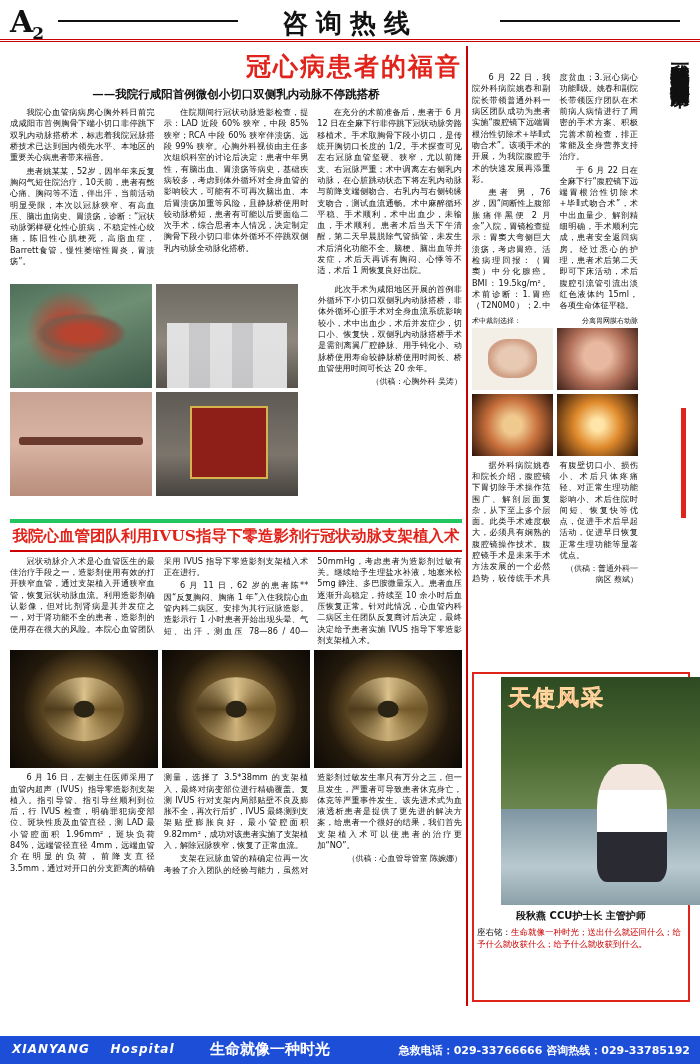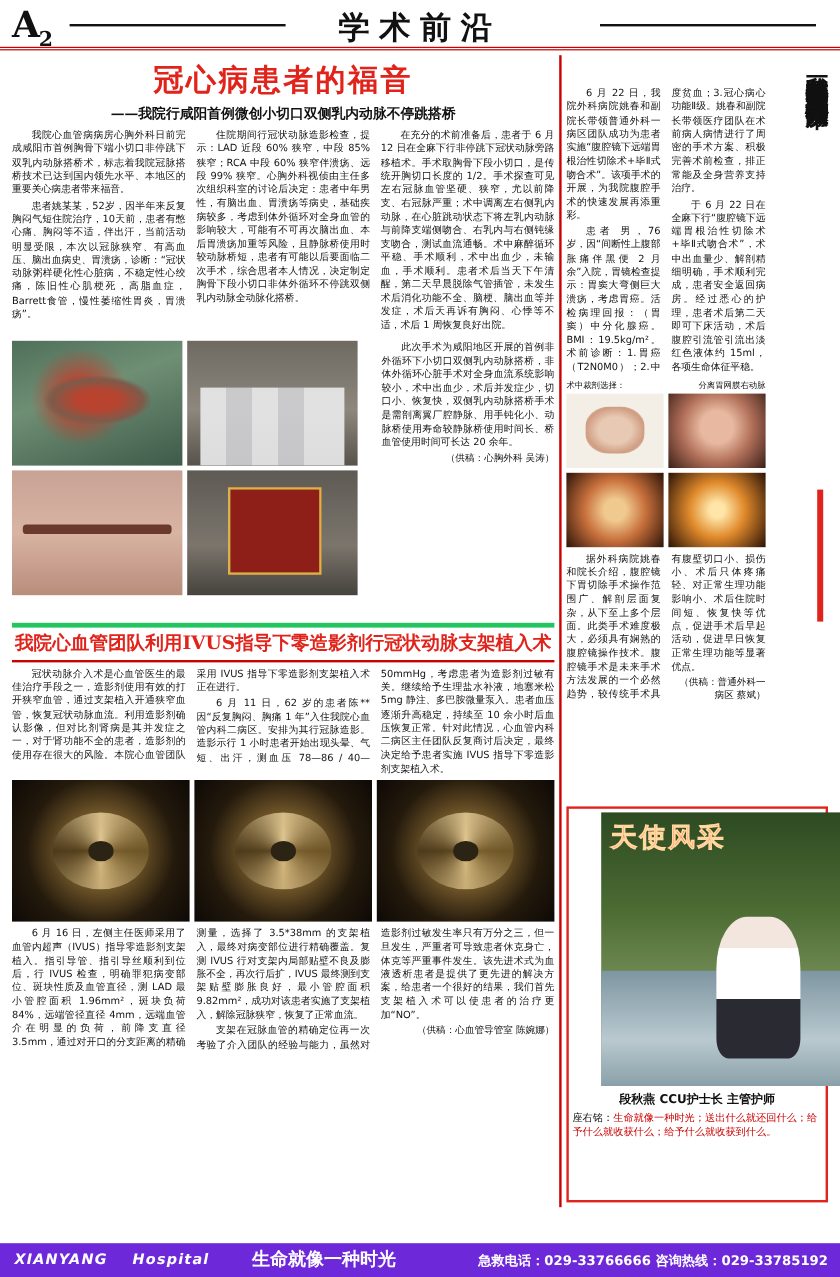--- a/index.html
+++ b/index.html
@@ -41,21 +41,21 @@
   .col-left  { position:absolute; left:10px;  top:48px; width:452px; }
   .col-right { position:absolute; left:472px; top:48px; width:218px; }
 
   .vdivider {
     position:absolute; left:466px; top:46px; width:2px; height:960px;
     background:#c00;
   }
 
   
   .headline-main {
-    text-align:center;
+    text-align:right;
     font-family:"DejaVu Serif","Liberation Serif",serif;
     font-weight:bold; font-size:25px; color:#e1241b;
     letter-spacing:2px; margin:2px 0 4px;
   }
   .headline-sub {
     text-align:center; font-size:11.5px; font-weight:bold; color:#111;
     margin-bottom:5px;
     font-family:"DejaVu Serif","Liberation Serif",serif;
   }
 
@@ -154,21 +154,21 @@
     -webkit-text-stroke:0.6px #ffd9a0; letter-spacing:2px;
   }
   .angel-name { text-align:center; font-weight:bold; font-size:10px; margin-top:4px; }
   .angel-quote { font-size:8.5px; line-height:1.45; margin-top:3px; }
   .angel-quote .q { color:#111; }
   .angel-quote .red { color:#c00; }
 
   
   .footer {
     position:absolute; left:0; bottom:0; width:700px; height:28px;
-    background:#6d28d9; color:#fff;
+    background:#1d4ed8; color:#fff;
   }
   .footer .f-left {
     position:absolute; left:12px; top:6px; font-style:italic; font-weight:bold; font-size:12px;
     letter-spacing:1px;
   }
   .footer .f-hosp {
     position:absolute; left:210px; top:4px; font-weight:bold; font-size:15px;
     font-family:"DejaVu Serif","Liberation Serif",serif;
   }
   .footer .f-tel {
@@ -179,21 +179,21 @@
 </head>
 <body>
 
 <div class="page">
 
   <div class="masthead">
     <div class="page-badge">
       <span>A</span><sub>2</sub>
     </div>
     <div class="masthead-rule-l"></div>
-    <div class="masthead-title">学术前沿</div>
+    <div class="masthead-title">咨询热线</div>
     <div class="masthead-rule-r"></div>
   </div>
 
   <div class="vdivider"></div>
 
   <div class="col-left">
 
     <h1 class="headline-main">冠心病患者的福音</h1>
     <div class="headline-sub">——我院行咸阳首例微创小切口双侧乳内动脉不停跳搭桥</div>
 

